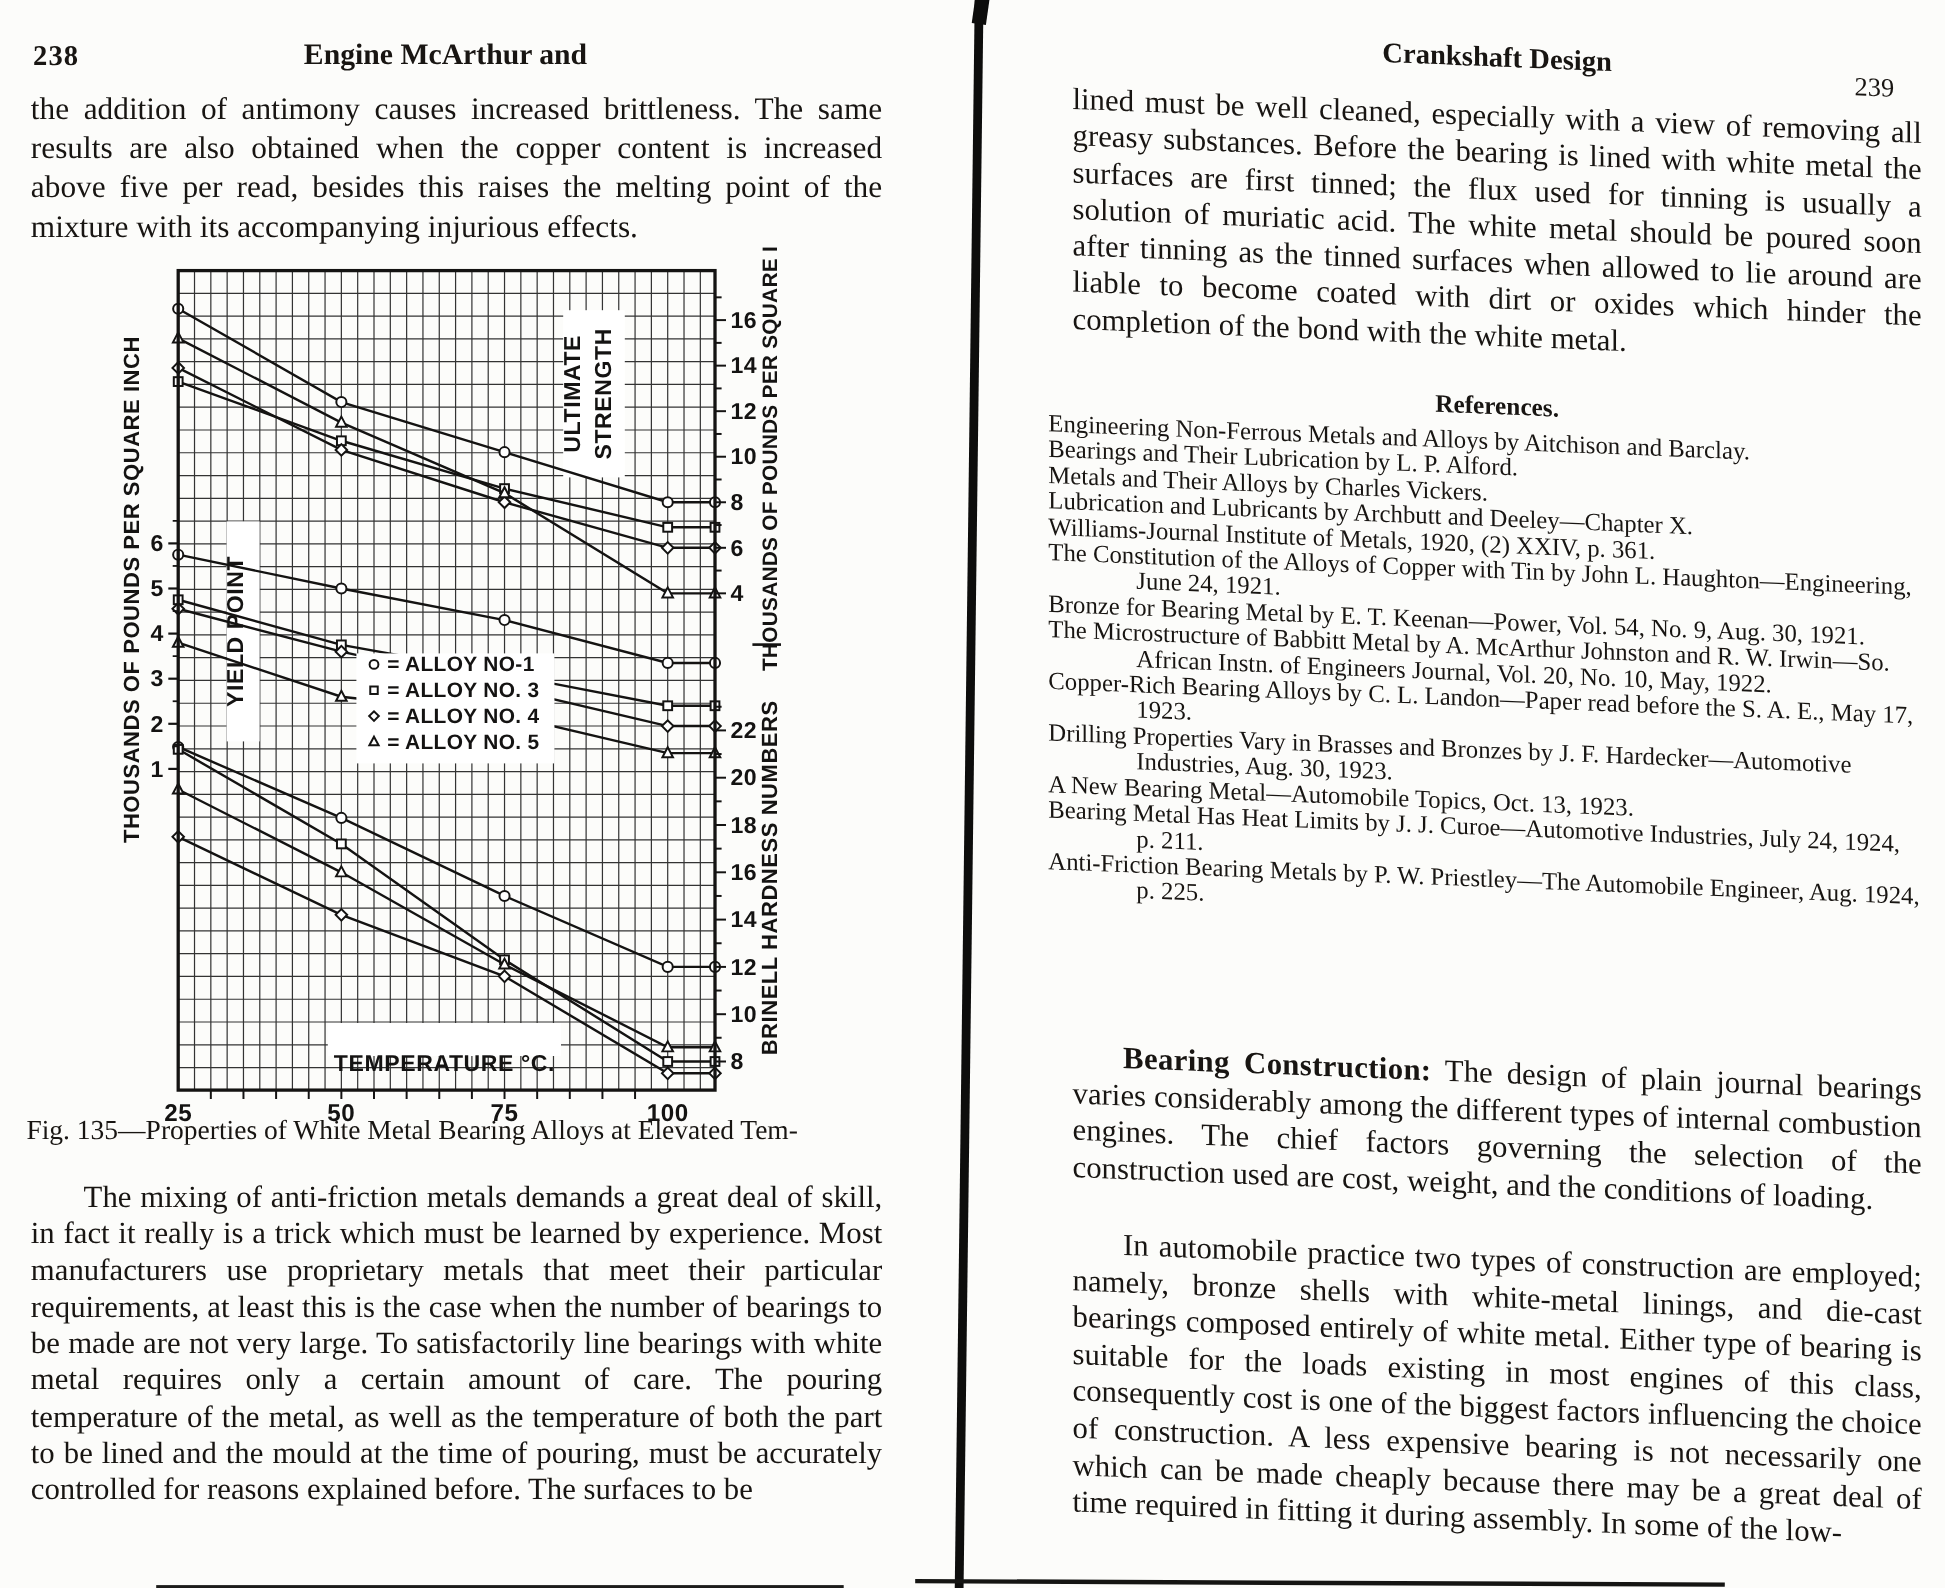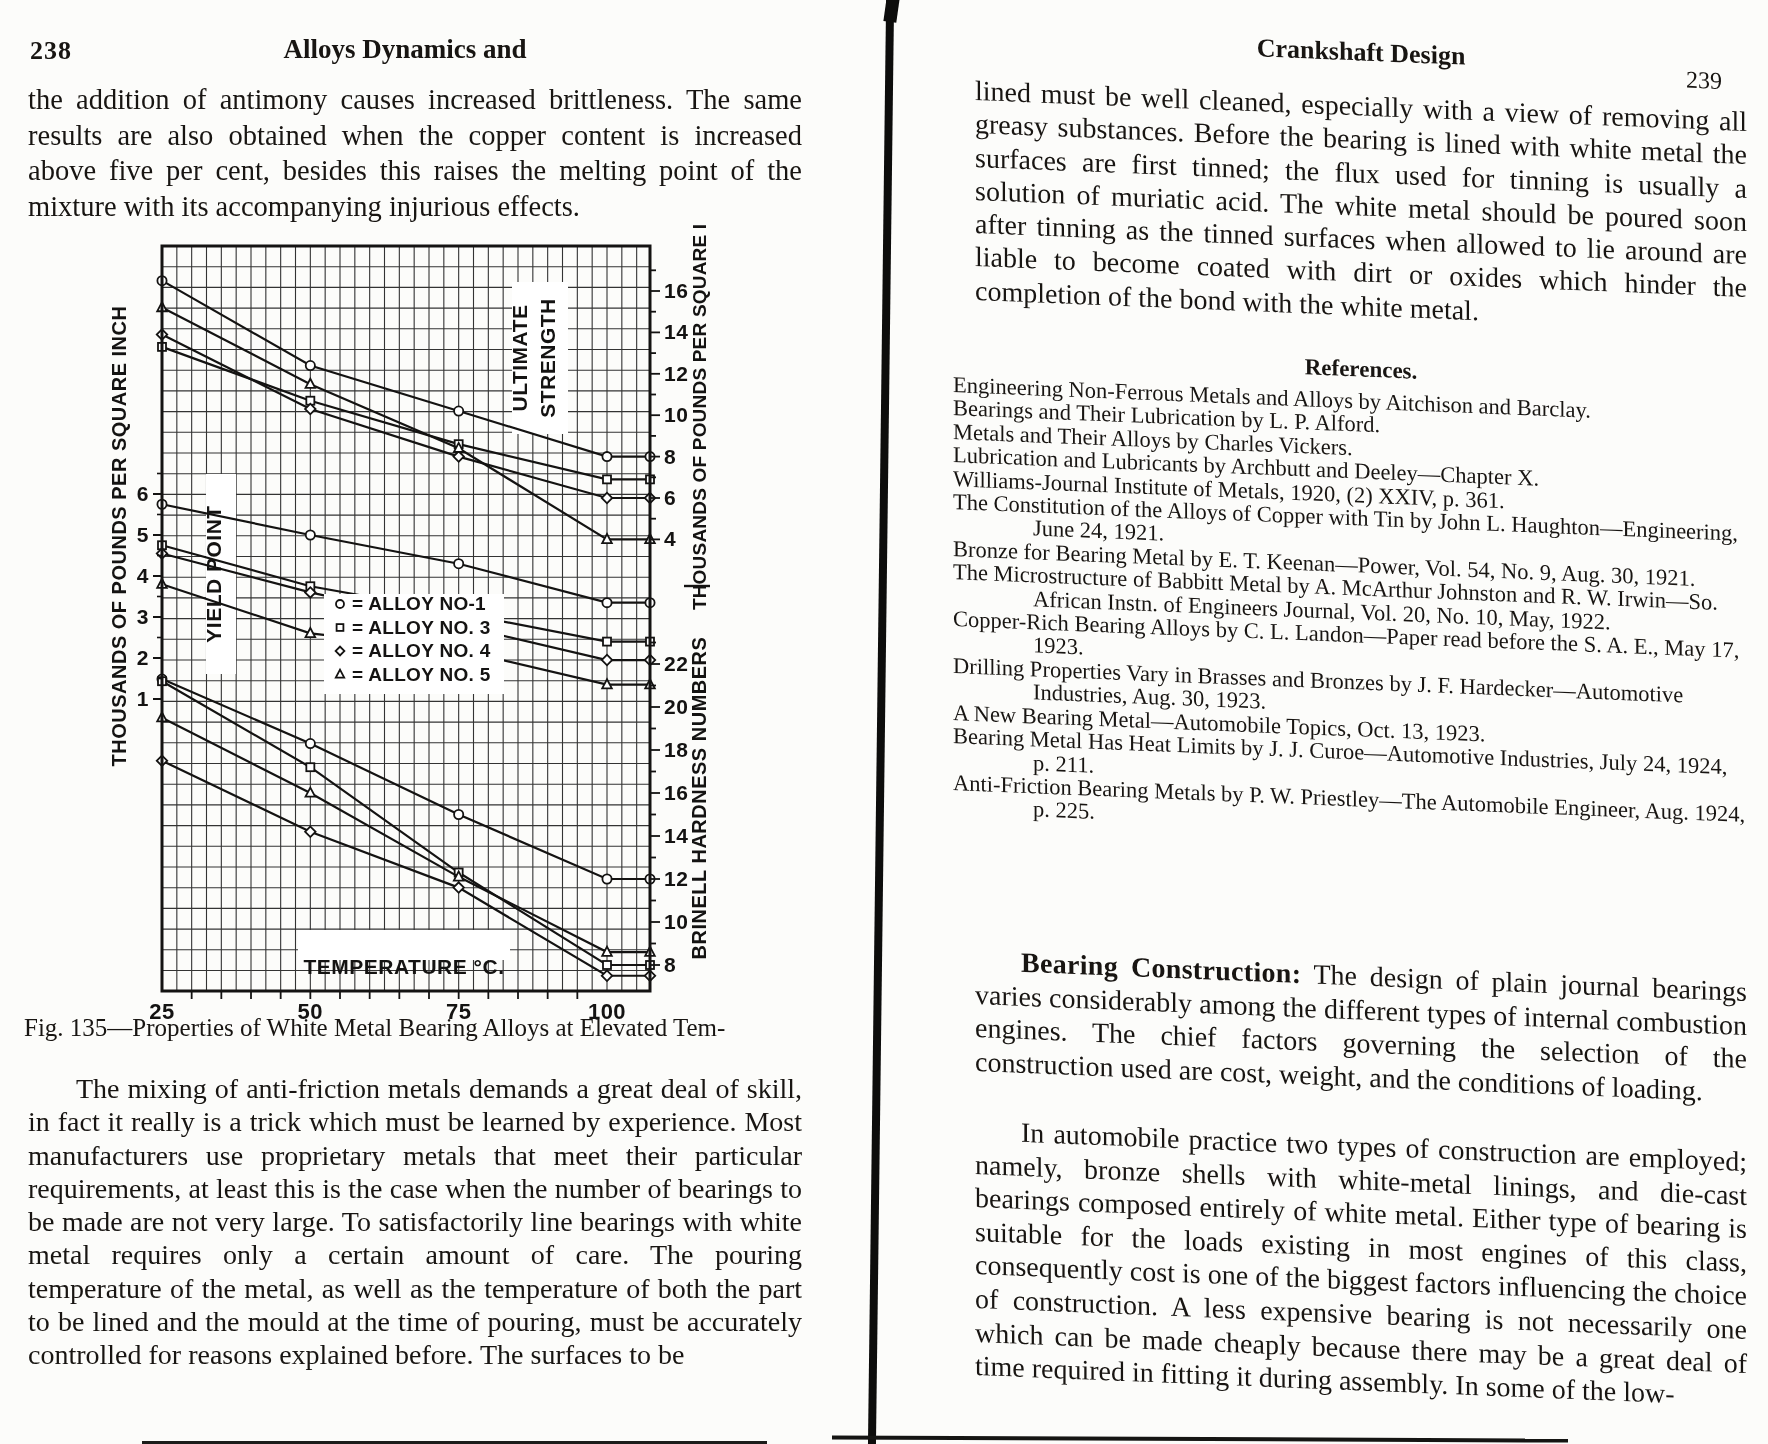--- a/index.html
+++ b/index.html
@@ -54,22 +54,22 @@
   .edge-bottom-right { position:absolute; left:832px; top:1437px; width:736px; height:4px;
            background:#151513; transform:rotate(0.25deg); }
 
   svg text { font-family:"Liberation Sans","DejaVu Sans",sans-serif; fill:#141312; }
 </style>
 </head>
 <body>
 
 <div class="page page-left">
   <div class="lp-pagenum">238</div>
-  <div class="lp-header">Alloys Dynamics and</div>
-  <p class="lp-para1">the addition of antimony causes increased brittleness.  The same results are also obtained when the copper content is increased above five per cent, besides this raises the melting point of the mixture with its accompanying injurious effects.</p>
+  <div class="lp-header">Engine McArthur and</div>
+  <p class="lp-para1">the addition of antimony causes increased brittleness.  The same results are also obtained when the copper content is increased above five per read, besides this raises the melting point of the mixture with its accompanying injurious effects.</p>
 
   <div class="figure">
     <svg id="chartSvg" width="650" height="800">
         <line x1="62" y1="22" x2="62" y2="767" stroke="#333" stroke-width="1.1"></line>
         <line x1="76.83333333333333" y1="22" x2="76.83333333333333" y2="767" stroke="#333" stroke-width="1.1"></line>
         <line x1="91.66666666666667" y1="22" x2="91.66666666666667" y2="767" stroke="#333" stroke-width="1.1"></line>
         <line x1="106.5" y1="22" x2="106.5" y2="767" stroke="#333" stroke-width="1.1"></line>
         <line x1="121.33333333333334" y1="22" x2="121.33333333333334" y2="767" stroke="#333" stroke-width="1.1"></line>
         <line x1="136.16666666666669" y1="22" x2="136.16666666666669" y2="767" stroke="#333" stroke-width="1.1"></line>
         <line x1="151" y1="22" x2="151" y2="767" stroke="#333" stroke-width="1.1"></line>

